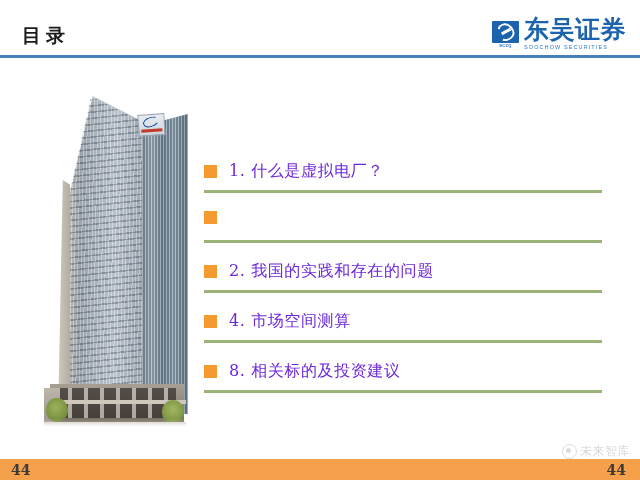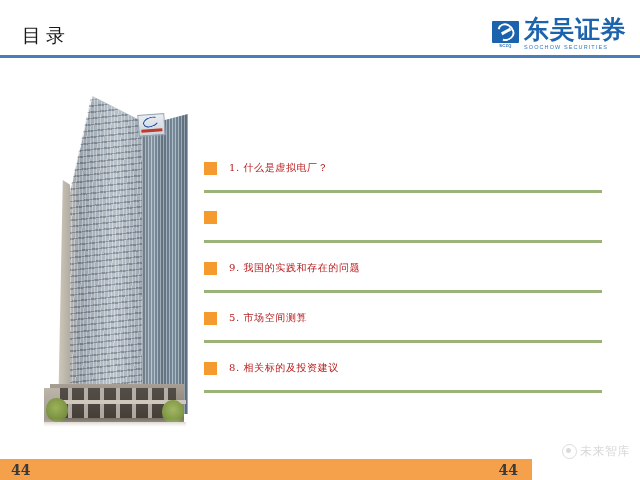--- a/index.html
+++ b/index.html
@@ -28,21 +28,21 @@
     position: absolute;
     left: 0; top: 0;
     width: 640px;
     height: 60px;
   }
   .page-title {
     position: absolute;
     left: 22px;
     top: 26px;
     font-size: 19px;
-    font-weight: normal;
+    font-weight: bold;
     letter-spacing: 5px;
     color: #1a1a1a;
     font-family: "DejaVu Serif", "Liberation Serif", serif;
     line-height: 1;
     white-space: nowrap;
     text-align: center;
   }
   .header-rule {
     position: absolute;
     left: 0;
@@ -365,22 +365,22 @@
     align-items: center;
     gap: 12px;
   }
   .toc-bullet {
     width: 13px;
     height: 13px;
     background: #f59a2e;
     flex: none;
   }
   .toc-label {
-    font-size: 10px;
-    color: #b91c1c;
+    font-size: 16px;
+    color: #6d28d9;
     letter-spacing: 0.6px;
     font-family: "DejaVu Serif", "Liberation Serif", serif;
     white-space: nowrap;
   }
   .toc-divider {
     position: absolute;
     left: 0;
     bottom: 9px;
     width: 398px;
     height: 3px;
@@ -420,21 +420,21 @@
     letter-spacing: 0.5px;
     font-family: Liberation Sans, sans-serif;
     white-space: nowrap;
   }
 
   
   .footer {
     position: absolute;
     left: 0;
     top: 459px;
-    width: 532px;
+    width: 640px;
     height: 21px;
     background: #f5a04b;
   }
   .footer-page-left {
     position: absolute;
     left: 11px;
     top: 2px;
     font-size: 14px;
     font-weight: bold;
     color: #3a3a3a;
@@ -512,29 +512,29 @@
     <div class="toc-item">
       <div class="toc-row">
         <span class="toc-bullet"></span>
       </div>
       <div class="toc-divider"></div>
     </div>
 
     <div class="toc-item">
       <div class="toc-row">
         <span class="toc-bullet"></span>
-        <span class="toc-label">9. 我国的实践和存在的问题</span>
+        <span class="toc-label">2. 我国的实践和存在的问题</span>
       </div>
       <div class="toc-divider"></div>
     </div>
 
     <div class="toc-item">
       <div class="toc-row">
         <span class="toc-bullet"></span>
-        <span class="toc-label">5. 市场空间测算</span>
+        <span class="toc-label">4. 市场空间测算</span>
       </div>
       <div class="toc-divider"></div>
     </div>
 
     <div class="toc-item">
       <div class="toc-row">
         <span class="toc-bullet"></span>
         <span class="toc-label">8. 相关标的及投资建议</span>
       </div>
       <div class="toc-divider"></div>

